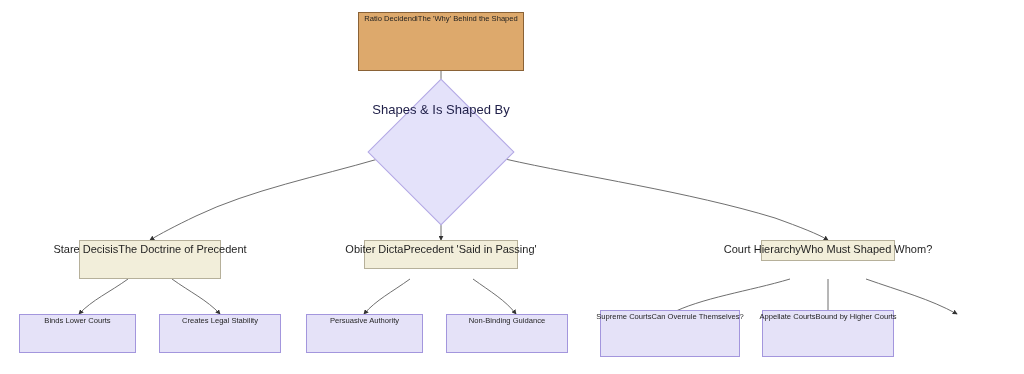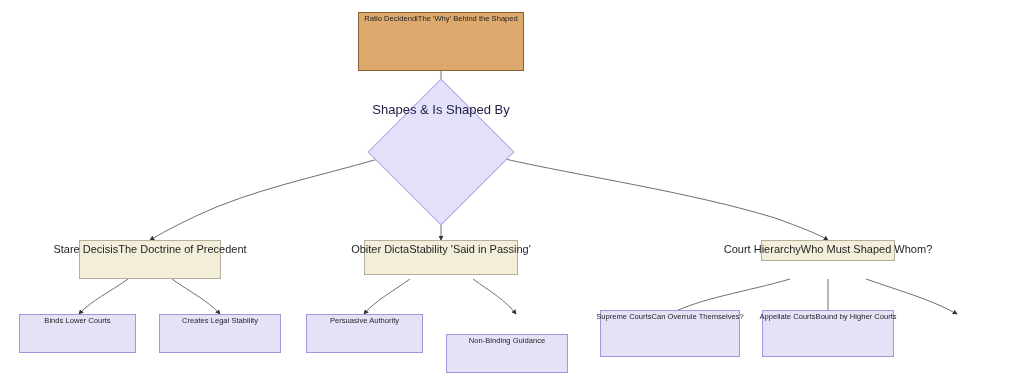--- a/index.html
+++ b/index.html
@@ -118,43 +118,43 @@
   <div class="node n-decision" style="left:389px; top:100px; width:104px; height:104px;">
     <span class="dia"></span>
     <span class="ln">Shapes &amp; Is Shaped By</span>
   </div>
 
   <div class="node n-branch" style="left:79px; top:240px; width:142px; height:39px;">
     <span class="ln">Stare Decisis</span>
     <span class="ln">The Doctrine of Precedent</span>
   </div>
 
-  <div class="node n-branch" style="left:364px; top:240px; width:154px; height:35px;">
+  <div class="node n-branch" style="left:364px; top:240px; width:154px; height:29px;">
     <span class="ln">Obiter Dicta</span>
-    <span class="ln">Stability 'Said in Passing'</span>
+    <span class="ln">Precedent 'Said in Passing'</span>
   </div>
 
   <div class="node n-branch" style="left:761px; top:240px; width:134px; height:21px;">
     <span class="ln">Court Hierarchy</span>
     <span class="ln">Who Must Shaped Whom?</span>
   </div>
 
   <div class="node n-leaf" style="left:19px; top:314px; width:117px; height:39px;">
     <span class="ln">Binds Lower Courts</span>
   </div>
 
   <div class="node n-leaf" style="left:159px; top:314px; width:122px; height:39px;">
     <span class="ln">Creates Legal Stability</span>
   </div>
 
   <div class="node n-leaf" style="left:306px; top:314px; width:117px; height:39px;">
     <span class="ln">Persuasive Authority</span>
   </div>
 
-  <div class="node n-leaf" style="left:446px; top:314px; width:122px; height:39px;margin-top:20px;">
+  <div class="node n-leaf" style="left:446px; top:314px; width:122px; height:39px;">
     <span class="ln">Non-Binding Guidance</span>
   </div>
 
   <div class="node n-leaf" style="left:762px; top:310px; width:132px; height:47px;">
     <span class="ln">Appellate Courts</span>
     <span class="ln">Bound by Higher Courts</span>
   </div>
 
   <div class="node n-leaf" style="left:600px; top:310px; width:140px; height:47px;">
     <span class="ln">Supreme Courts</span>

